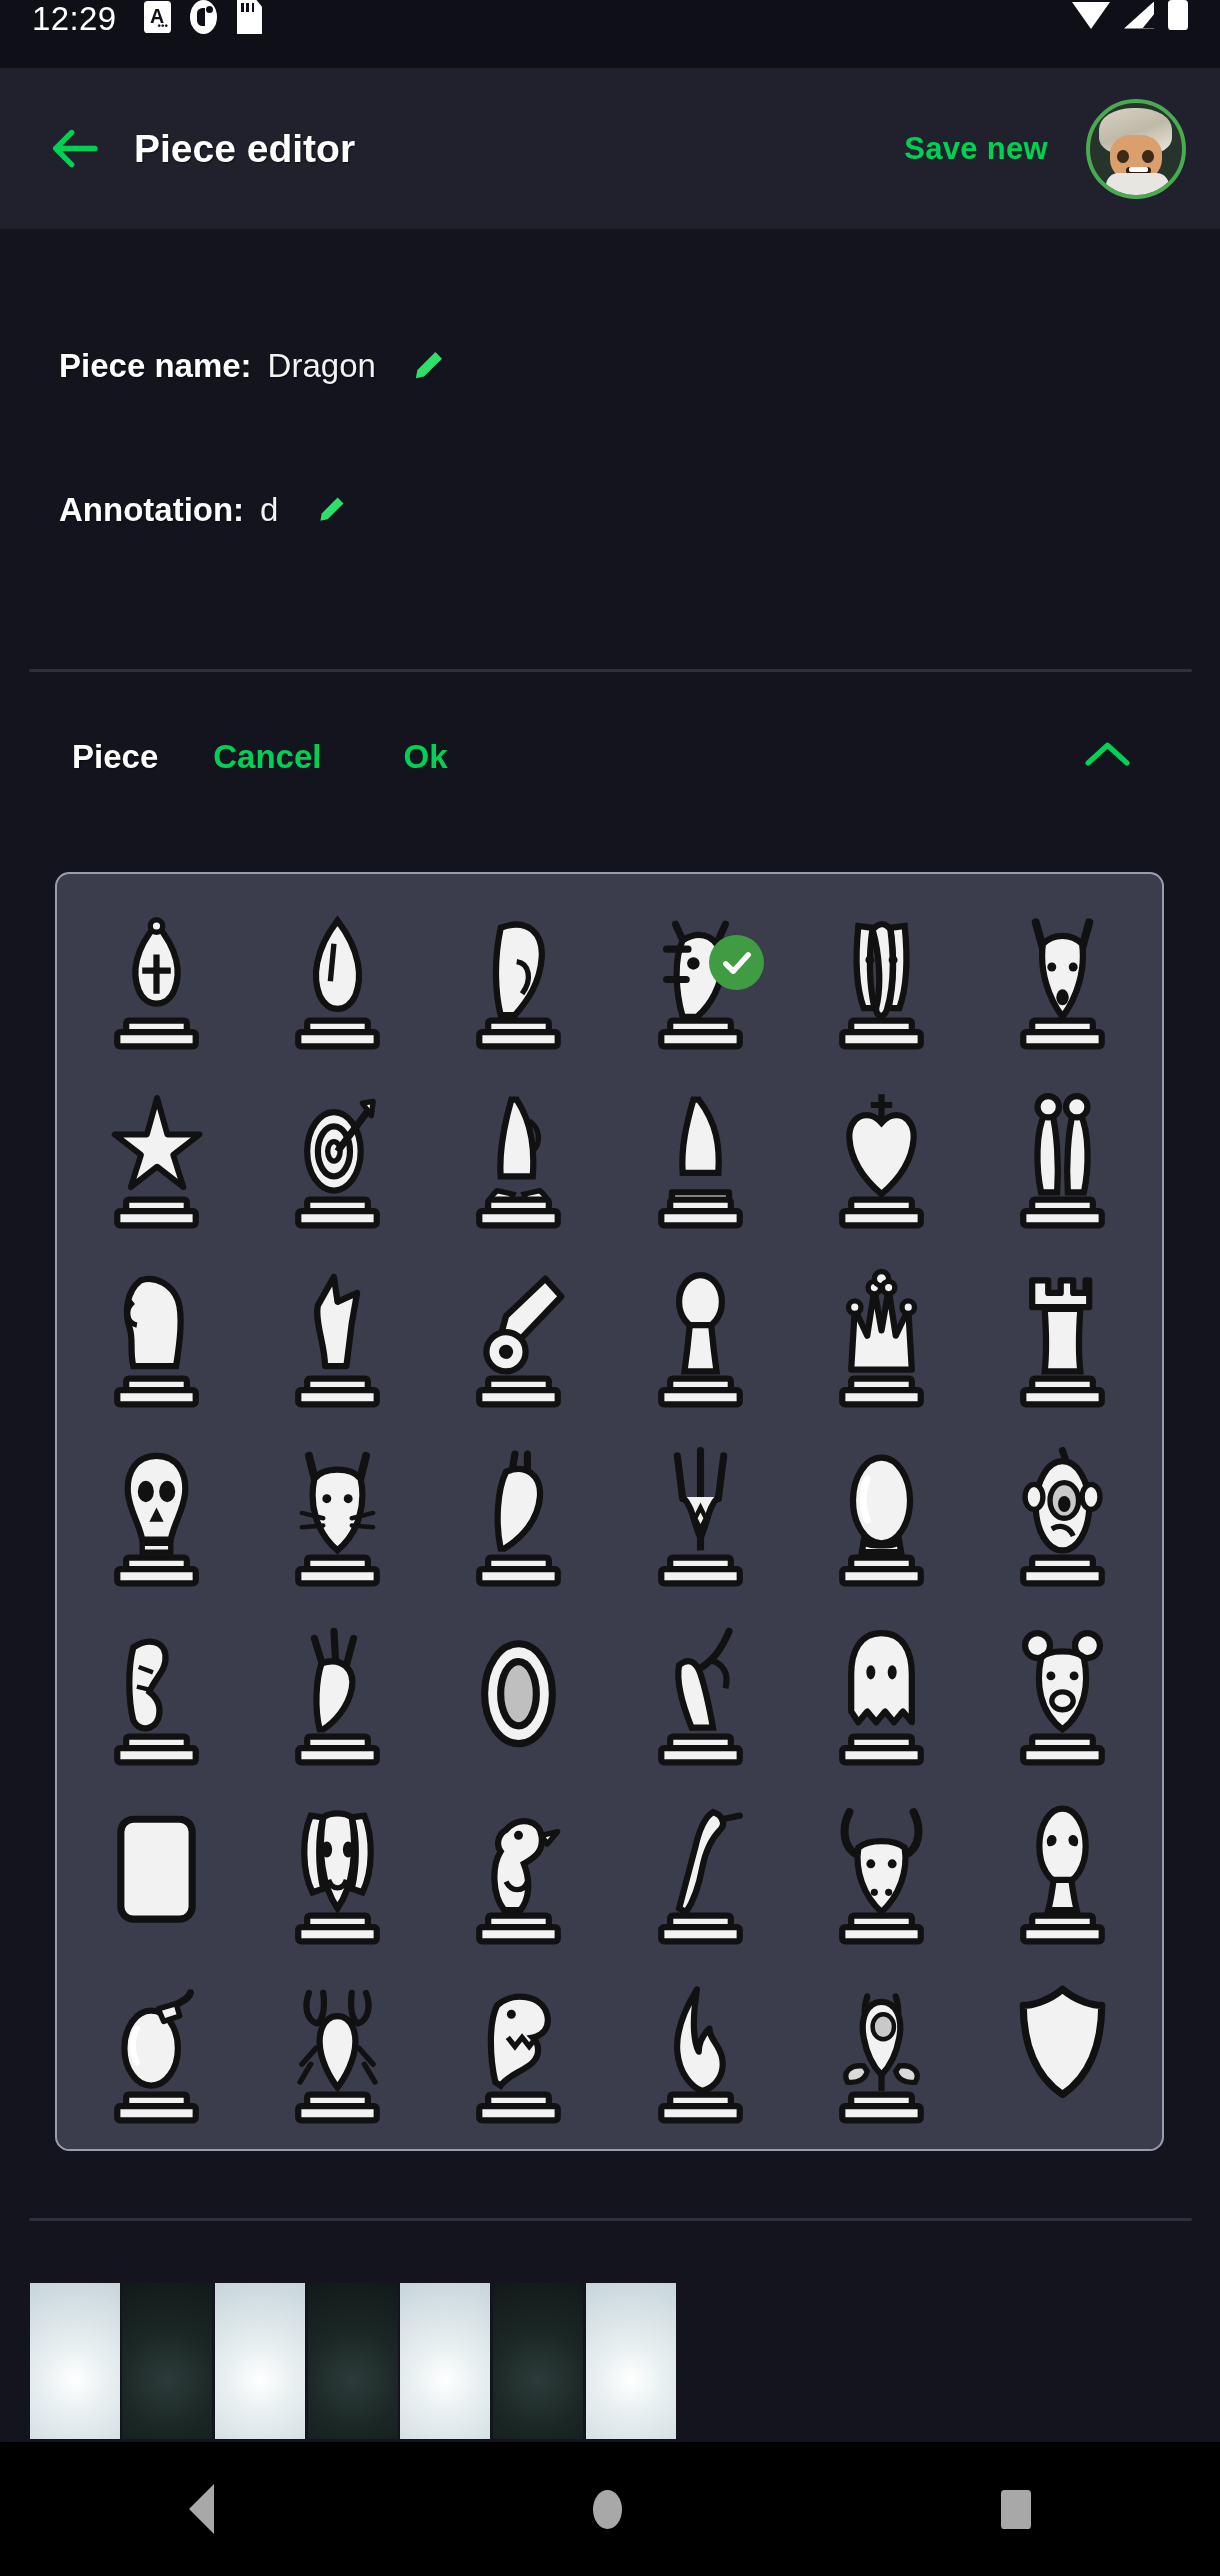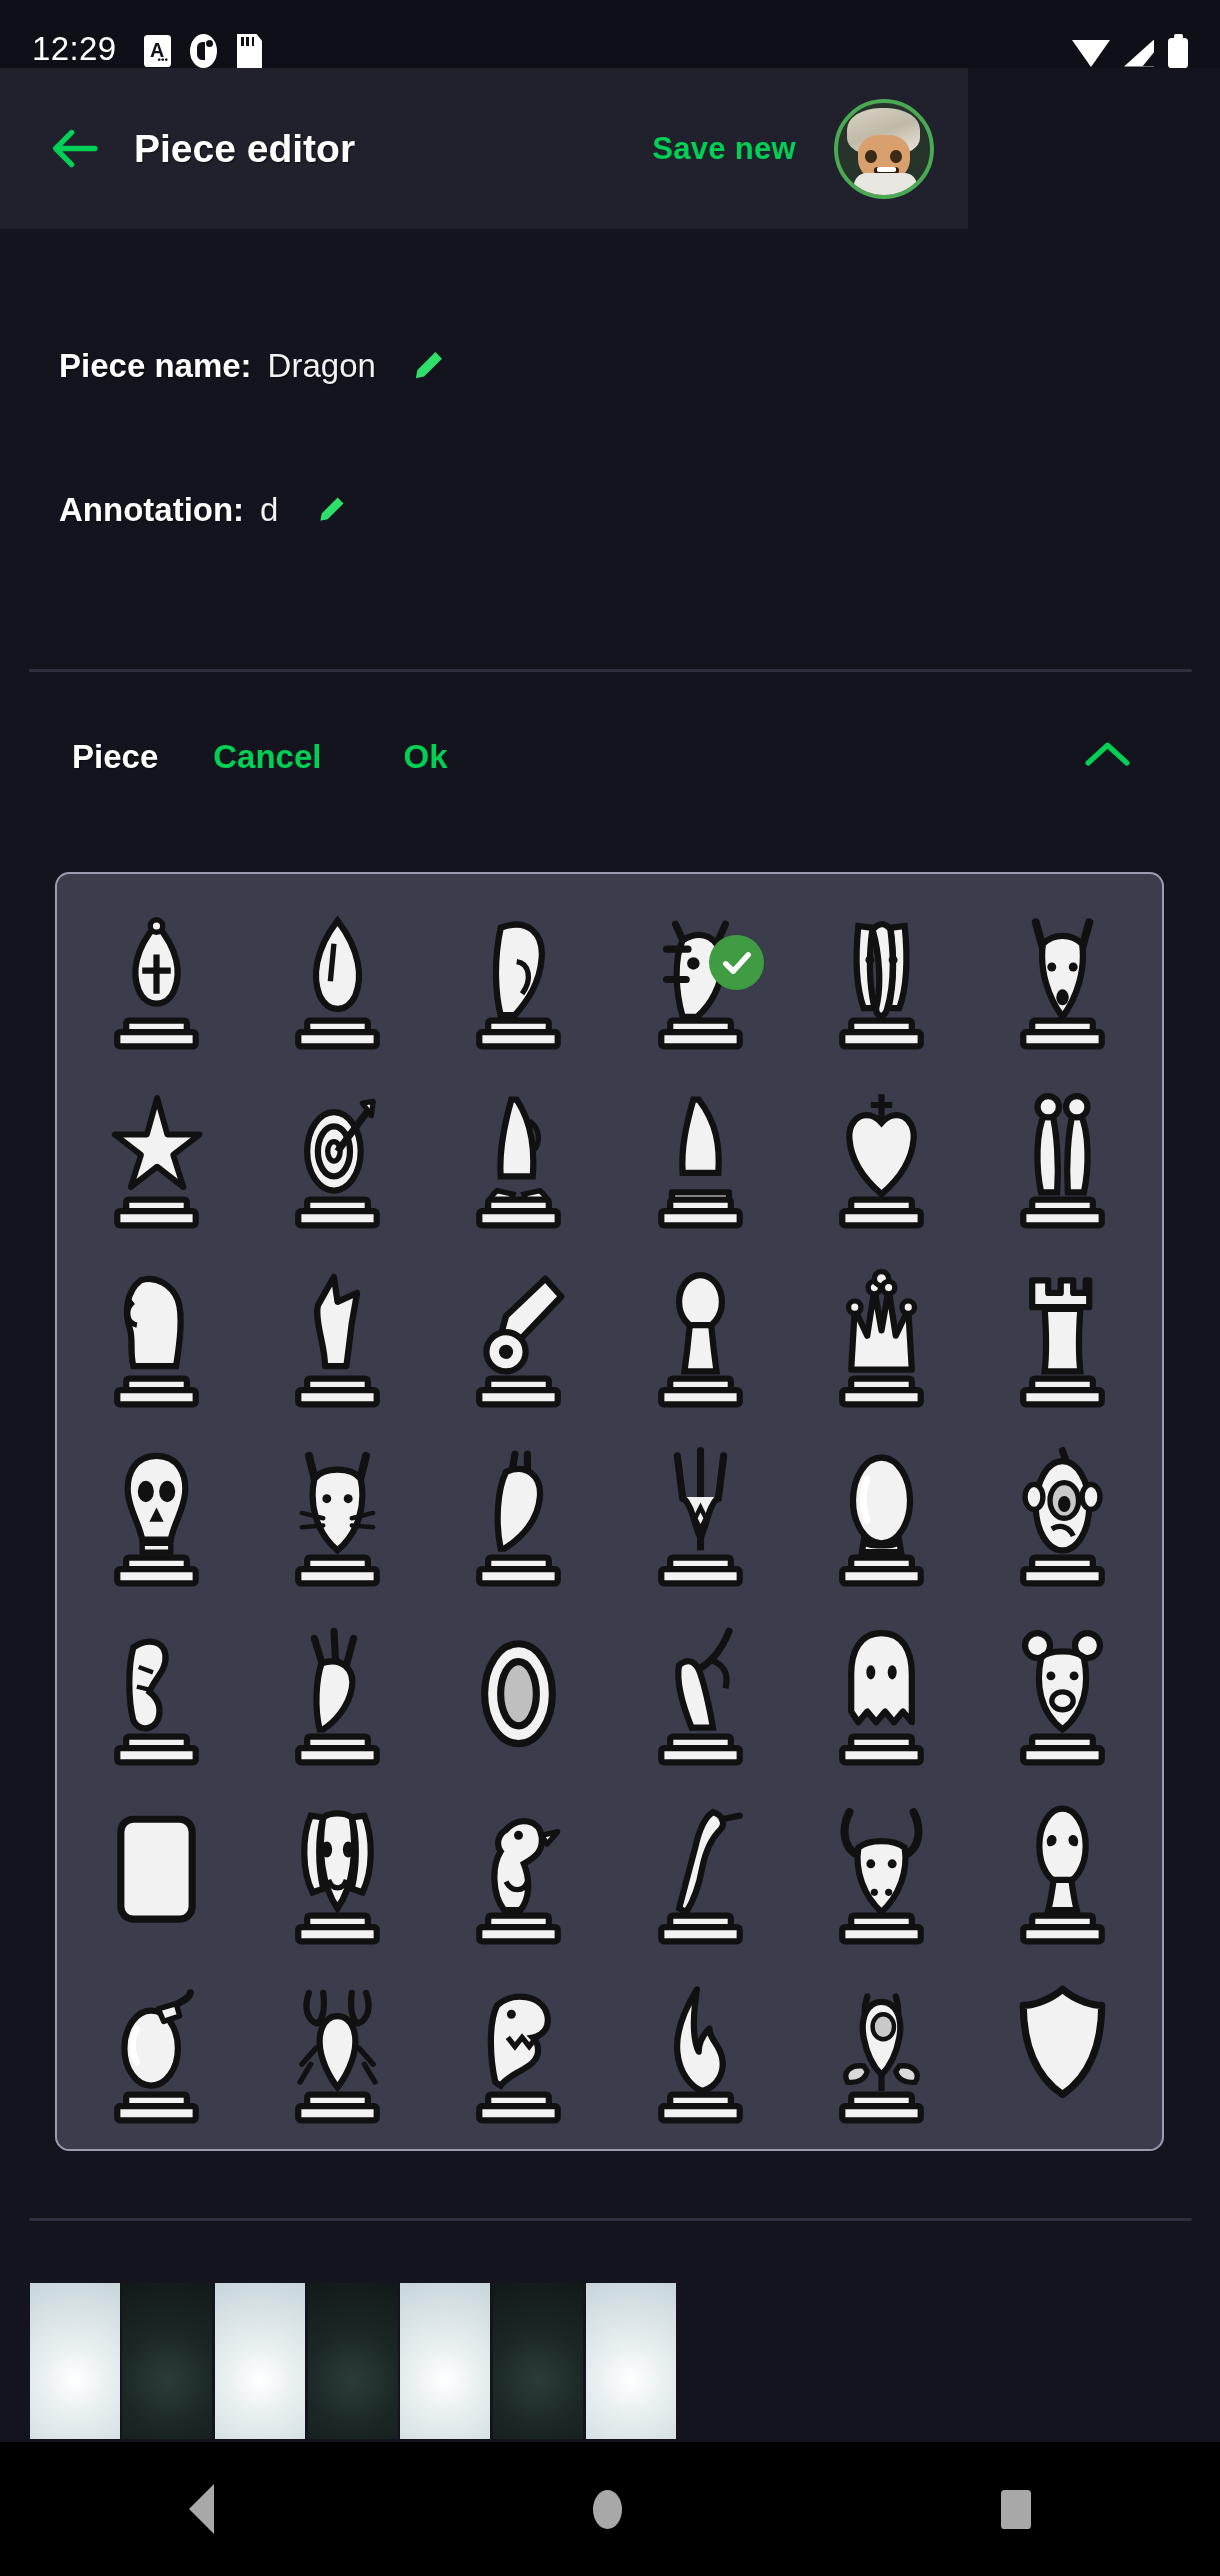--- a/index.html
+++ b/index.html
@@ -8,21 +8,21 @@
     background: #0f1018;
     font-family: "Liberation Sans", sans-serif;
     overflow: hidden;
   }
   #root { position: relative; width: 1220px; height: 2576px; background: #13141d; }
 
   
   .statusbar {
     position: absolute; top: 0; left: 0; width: 1220px; height: 68px;
     background: #0e0f17;
-    display: flex; align-items: flex-end;
+    display: flex; align-items: flex-start;
     padding: 0 32px;
   }
   .sb-clock { color: #ffffff; font-size: 33px; letter-spacing: 0.4px; }
   .sb-left-icons { display: flex; align-items: center; gap: 19.7px; margin-left: 27px; }
   .sb-spacer { flex: 1; }
   .sb-right-icons { display: flex; align-items: center; gap: 14.3px; }
 
   .ic-appbox {
     width: 27px; height: 32px; background: #fff; border-radius: 3.6px;
     position: relative; display: flex; align-items: center; justify-content: center;
@@ -67,21 +67,21 @@
   .ic-battery {
     width: 19.7px; height: 30px; background:#fff; border-radius:3.6px; position:relative;
   }
   .ic-battery::before{
     content:""; position:absolute; top:-4.5px; left:5.4px; width:9px; height:4.5px;
     background:#fff; border-radius:1.8px 1.8px 0 0;
   }
 
   
   .appbar {
-    position: absolute; top: 68px; left: 0; width: 968px; height: 161px;
+    position: absolute; top: 68px; left: 0; width: 1220px; height: 161px;
     background: #20212c;
     display: flex; align-items: center; padding: 0 0 0 45px;
   }
   .back-arrow { width: 57px; height: 57px; position: relative; cursor: pointer; flex: 0 0 auto; }
   .back-arrow svg { display:block; }
   .appbar-title {
     color: #ffffff; font-size: 39px; font-weight: bold; margin-left: 32px;
     text-shadow: 0.9px 0.9px 1.8px rgba(0,0,0,.6);
   }
   .appbar-spacer { flex: 1; }

